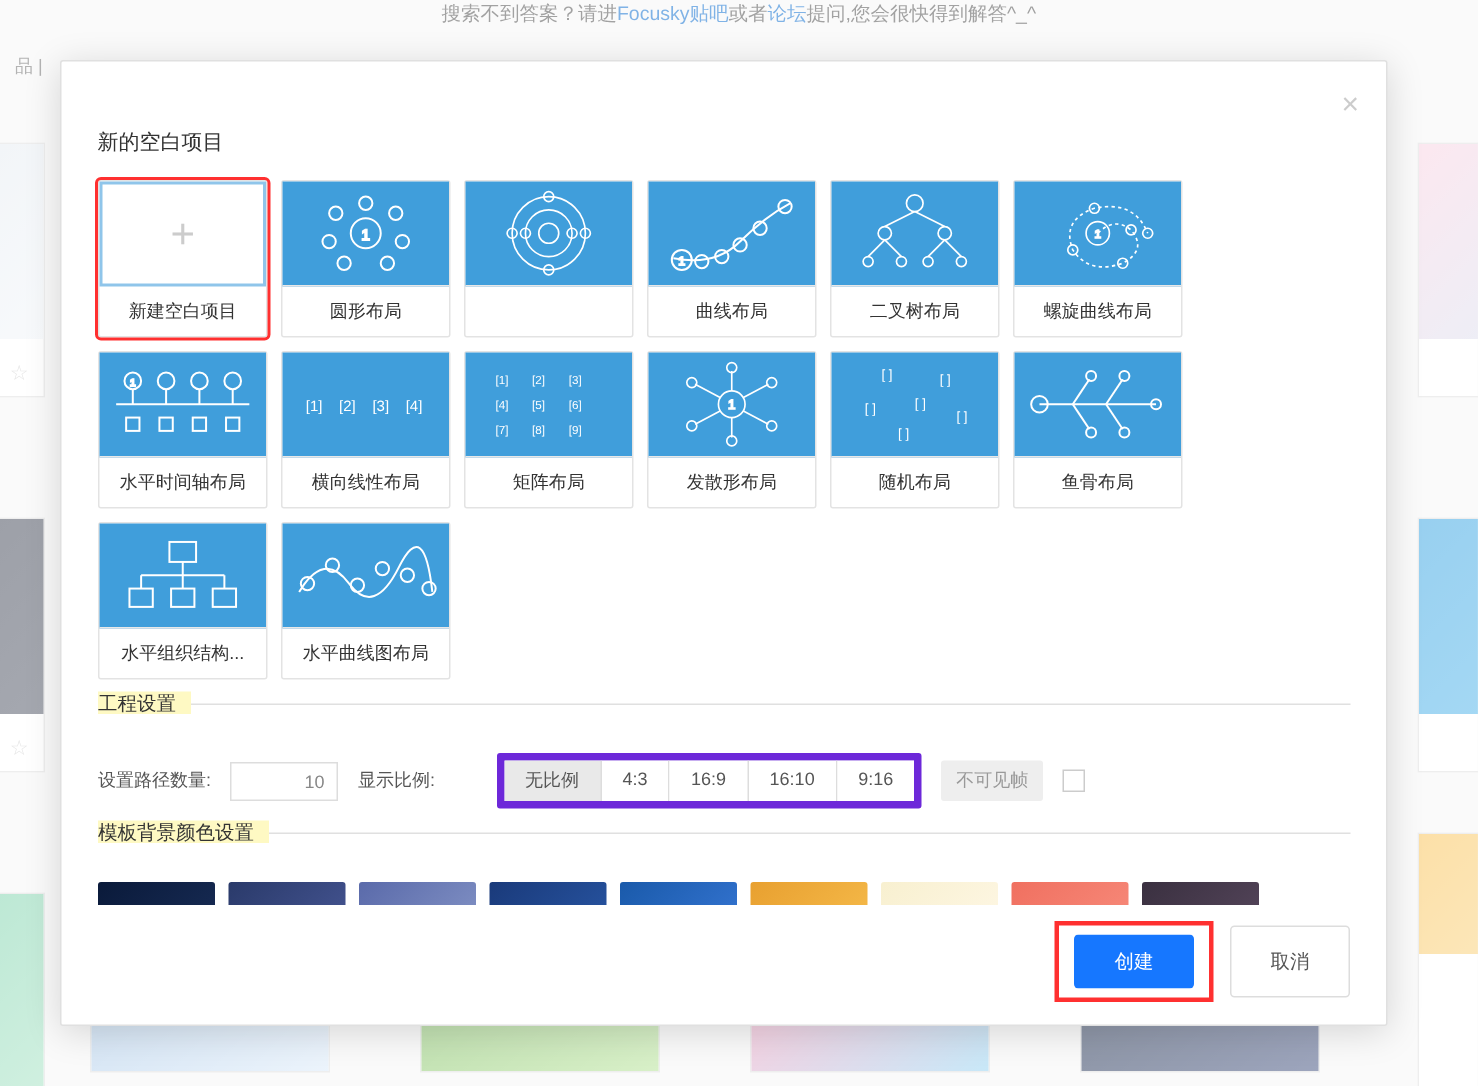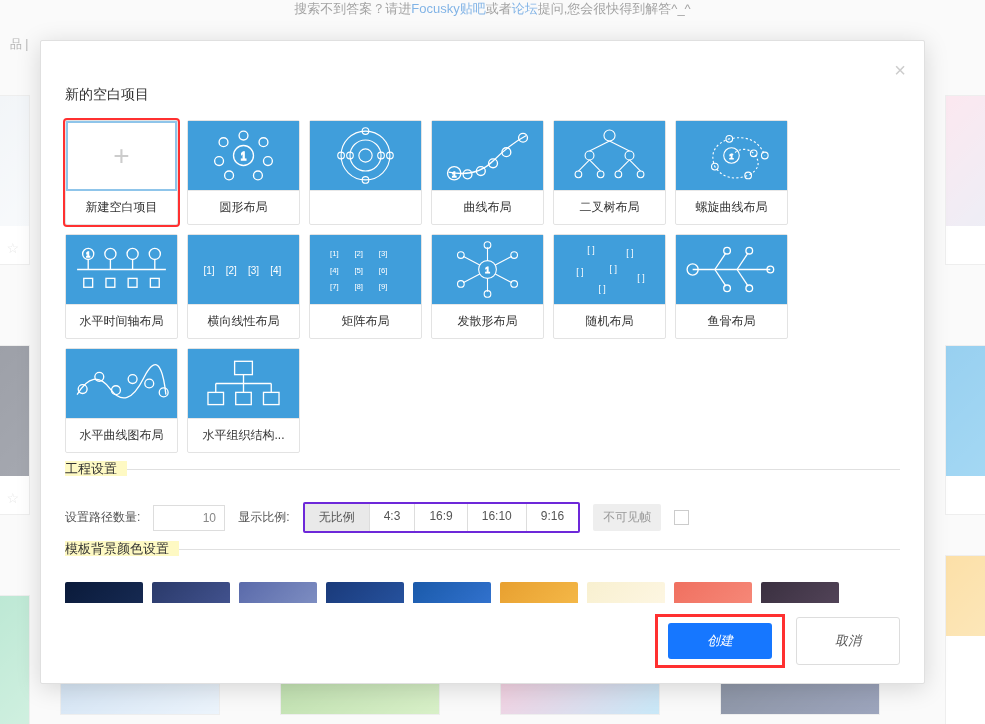--- a/index.html
+++ b/index.html
@@ -33,32 +33,32 @@
 .layout-item.selected { outline: 2px solid #ff3030; outline-offset: 0; }
 .layout-item.selected .lthumb { background: #fff; border: 2px solid #8fc5ea; }
 .plus-icon { font-size: 28px; color: #ccc; font-weight: 200; }
 
 .section-title { font-size: 13px; color: #333; border: 1px solid #e0e0e0; border-left: none; border-right: none; border-bottom: none; padding: 0; margin: 16px 0 14px; position: relative; }
 .section-title span { position: relative; top: -10px; background: #fef9c3; padding-right: 10px; }
 
 .settings-row { display: flex; align-items: center; gap: 13px; margin-bottom: 14px; }
 .s-label { font-size: 12px; color: #555; }
 .s-input { width: 72px; height: 26px; border: 1px solid #ddd; text-align: center; font-size: 12px; color: #888; padding-left: 40px; }
-.ratio-group { display: flex; border: 2px solid #6d28d9; border-radius: 2px; overflow: hidden; }
+.ratio-group { display: flex; border: 5px solid #6d28d9; border-radius: 2px; overflow: hidden; margin-left: 28px; }
 .ratio-btn { padding: 5px 14px; font-size: 12px; color: #555; background: #fff; cursor: pointer; border-right: 1px solid #ddd; }
 .ratio-btn:last-child { border-right: none; }
 .ratio-btn.active { background: #e9e9e9; }
 .invisible-frame { padding: 5px 10px; background: #eee; color: #999; font-size: 12px; border-radius: 2px; }
 .checkbox { width: 15px; height: 15px; border: 1px solid #ccc; }
 
 .color-grid { display: flex; flex-wrap: wrap; gap: 9px; }
 .color-swatch { width: 78px; height: 57px; border-radius: 2px; cursor: pointer; }
 
 .modal-footer { padding: 14px 24px 18px; display: flex; justify-content: flex-end; gap: 14px; }
-.btn { padding: 8px 38px; font-size: 13px; border-radius: 3px; cursor: pointer; border: 1px solid transparent; font-style: italic; }
+.btn { padding: 8px 26px; font-size: 13px; border-radius: 3px; cursor: pointer; border: 1px solid transparent; }
 .btn-primary { background: #1677ff; color: #fff; }
 .btn-default { background: #fff; color: #555; border-color: #ddd; }
 .highlight-box { outline: 3px solid #ff3030; padding: 6px 10px; display: flex; gap: 14px; align-items: center; }
 
 svg { width: 100%; height: 100%; }
 </style>
 </head>
 <body>
 
 <div class="bg-banner">
@@ -323,49 +323,49 @@
                 <circle cx="85" cy="30" r="3"></circle>
               </g>
             </svg>
           </div>
         <div class="llabel">鱼骨布局</div>
       </div>
       <div class="layout-item">
         <div class="lthumb">
             <svg viewBox="0 0 100 60">
               <g fill="none" stroke="#fff" stroke-width="1.2">
-                <path d="M10 40 Q25 15 40 35 T70 25 T90 40"></path>
-                <circle cx="15" cy="35" r="4"></circle>
-                <circle cx="30" cy="24" r="4"></circle>
-                <circle cx="45" cy="36" r="4"></circle>
-                <circle cx="60" cy="26" r="4"></circle>
-                <circle cx="75" cy="30" r="4"></circle>
-                <circle cx="88" cy="38" r="4"></circle>
-              </g>
-            </svg>
-          </div>
-        <div class="llabel">水平曲线图布局</div>
-      </div>
-      <div class="layout-item">
-        <div class="lthumb">
-            <svg viewBox="0 0 100 60">
-              <g fill="none" stroke="#fff" stroke-width="1.2">
                 <rect x="42" y="10" width="16" height="12"></rect>
                 <line x1="50" y1="22" x2="50" y2="30"></line>
                 <line x1="25" y1="30" x2="75" y2="30"></line>
                 <line x1="25" y1="30" x2="25" y2="38"></line>
                 <line x1="50" y1="30" x2="50" y2="38"></line>
                 <line x1="75" y1="30" x2="75" y2="38"></line>
                 <rect x="18" y="38" width="14" height="11"></rect>
                 <rect x="43" y="38" width="14" height="11"></rect>
                 <rect x="68" y="38" width="14" height="11"></rect>
               </g>
             </svg>
           </div>
         <div class="llabel">水平组织结构...</div>
+      </div>
+      <div class="layout-item">
+        <div class="lthumb">
+            <svg viewBox="0 0 100 60">
+              <g fill="none" stroke="#fff" stroke-width="1.2">
+                <path d="M10 40 Q25 15 40 35 T70 25 T90 40"></path>
+                <circle cx="15" cy="35" r="4"></circle>
+                <circle cx="30" cy="24" r="4"></circle>
+                <circle cx="45" cy="36" r="4"></circle>
+                <circle cx="60" cy="26" r="4"></circle>
+                <circle cx="75" cy="30" r="4"></circle>
+                <circle cx="88" cy="38" r="4"></circle>
+              </g>
+            </svg>
+          </div>
+        <div class="llabel">水平曲线图布局</div>
       </div>
     </div>
 
     <div class="section-title"><span>工程设置</span></div>
 
     <div class="settings-row">
       <span class="s-label">设置路径数量:</span>
       <input class="s-input" value="10" style="">
       <span class="s-label">显示比例:</span>
       <div class="ratio-group">

